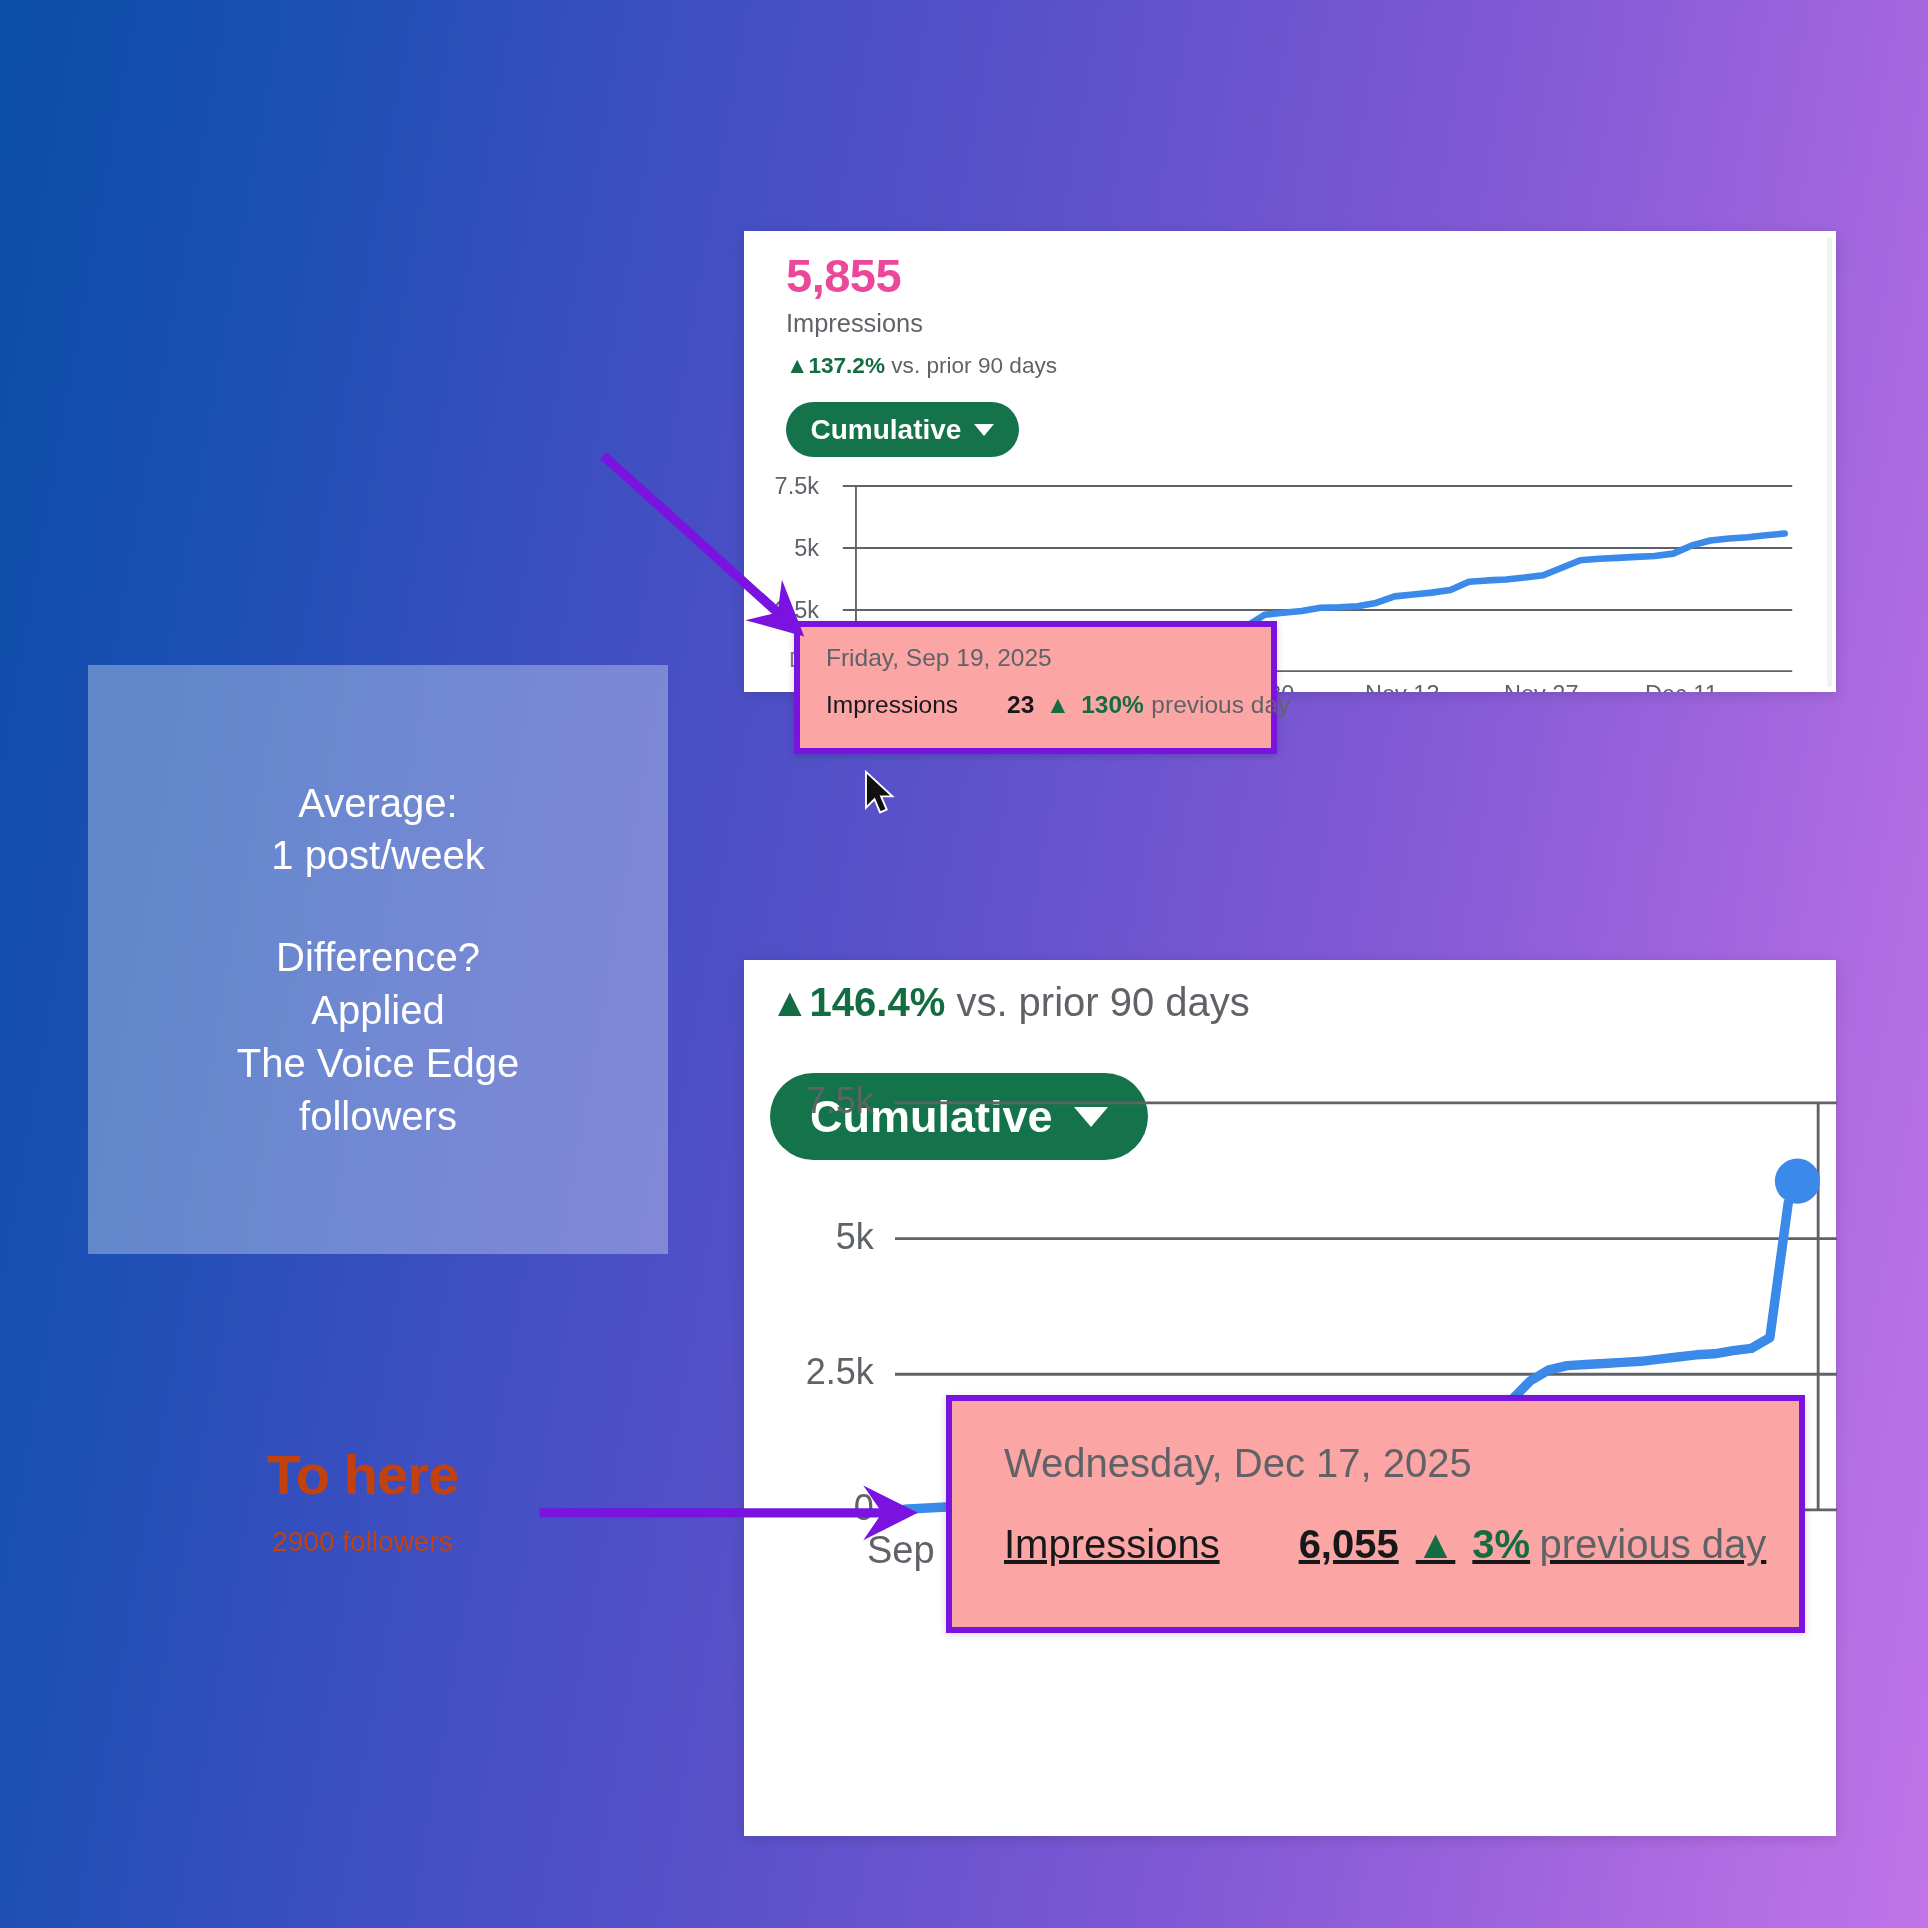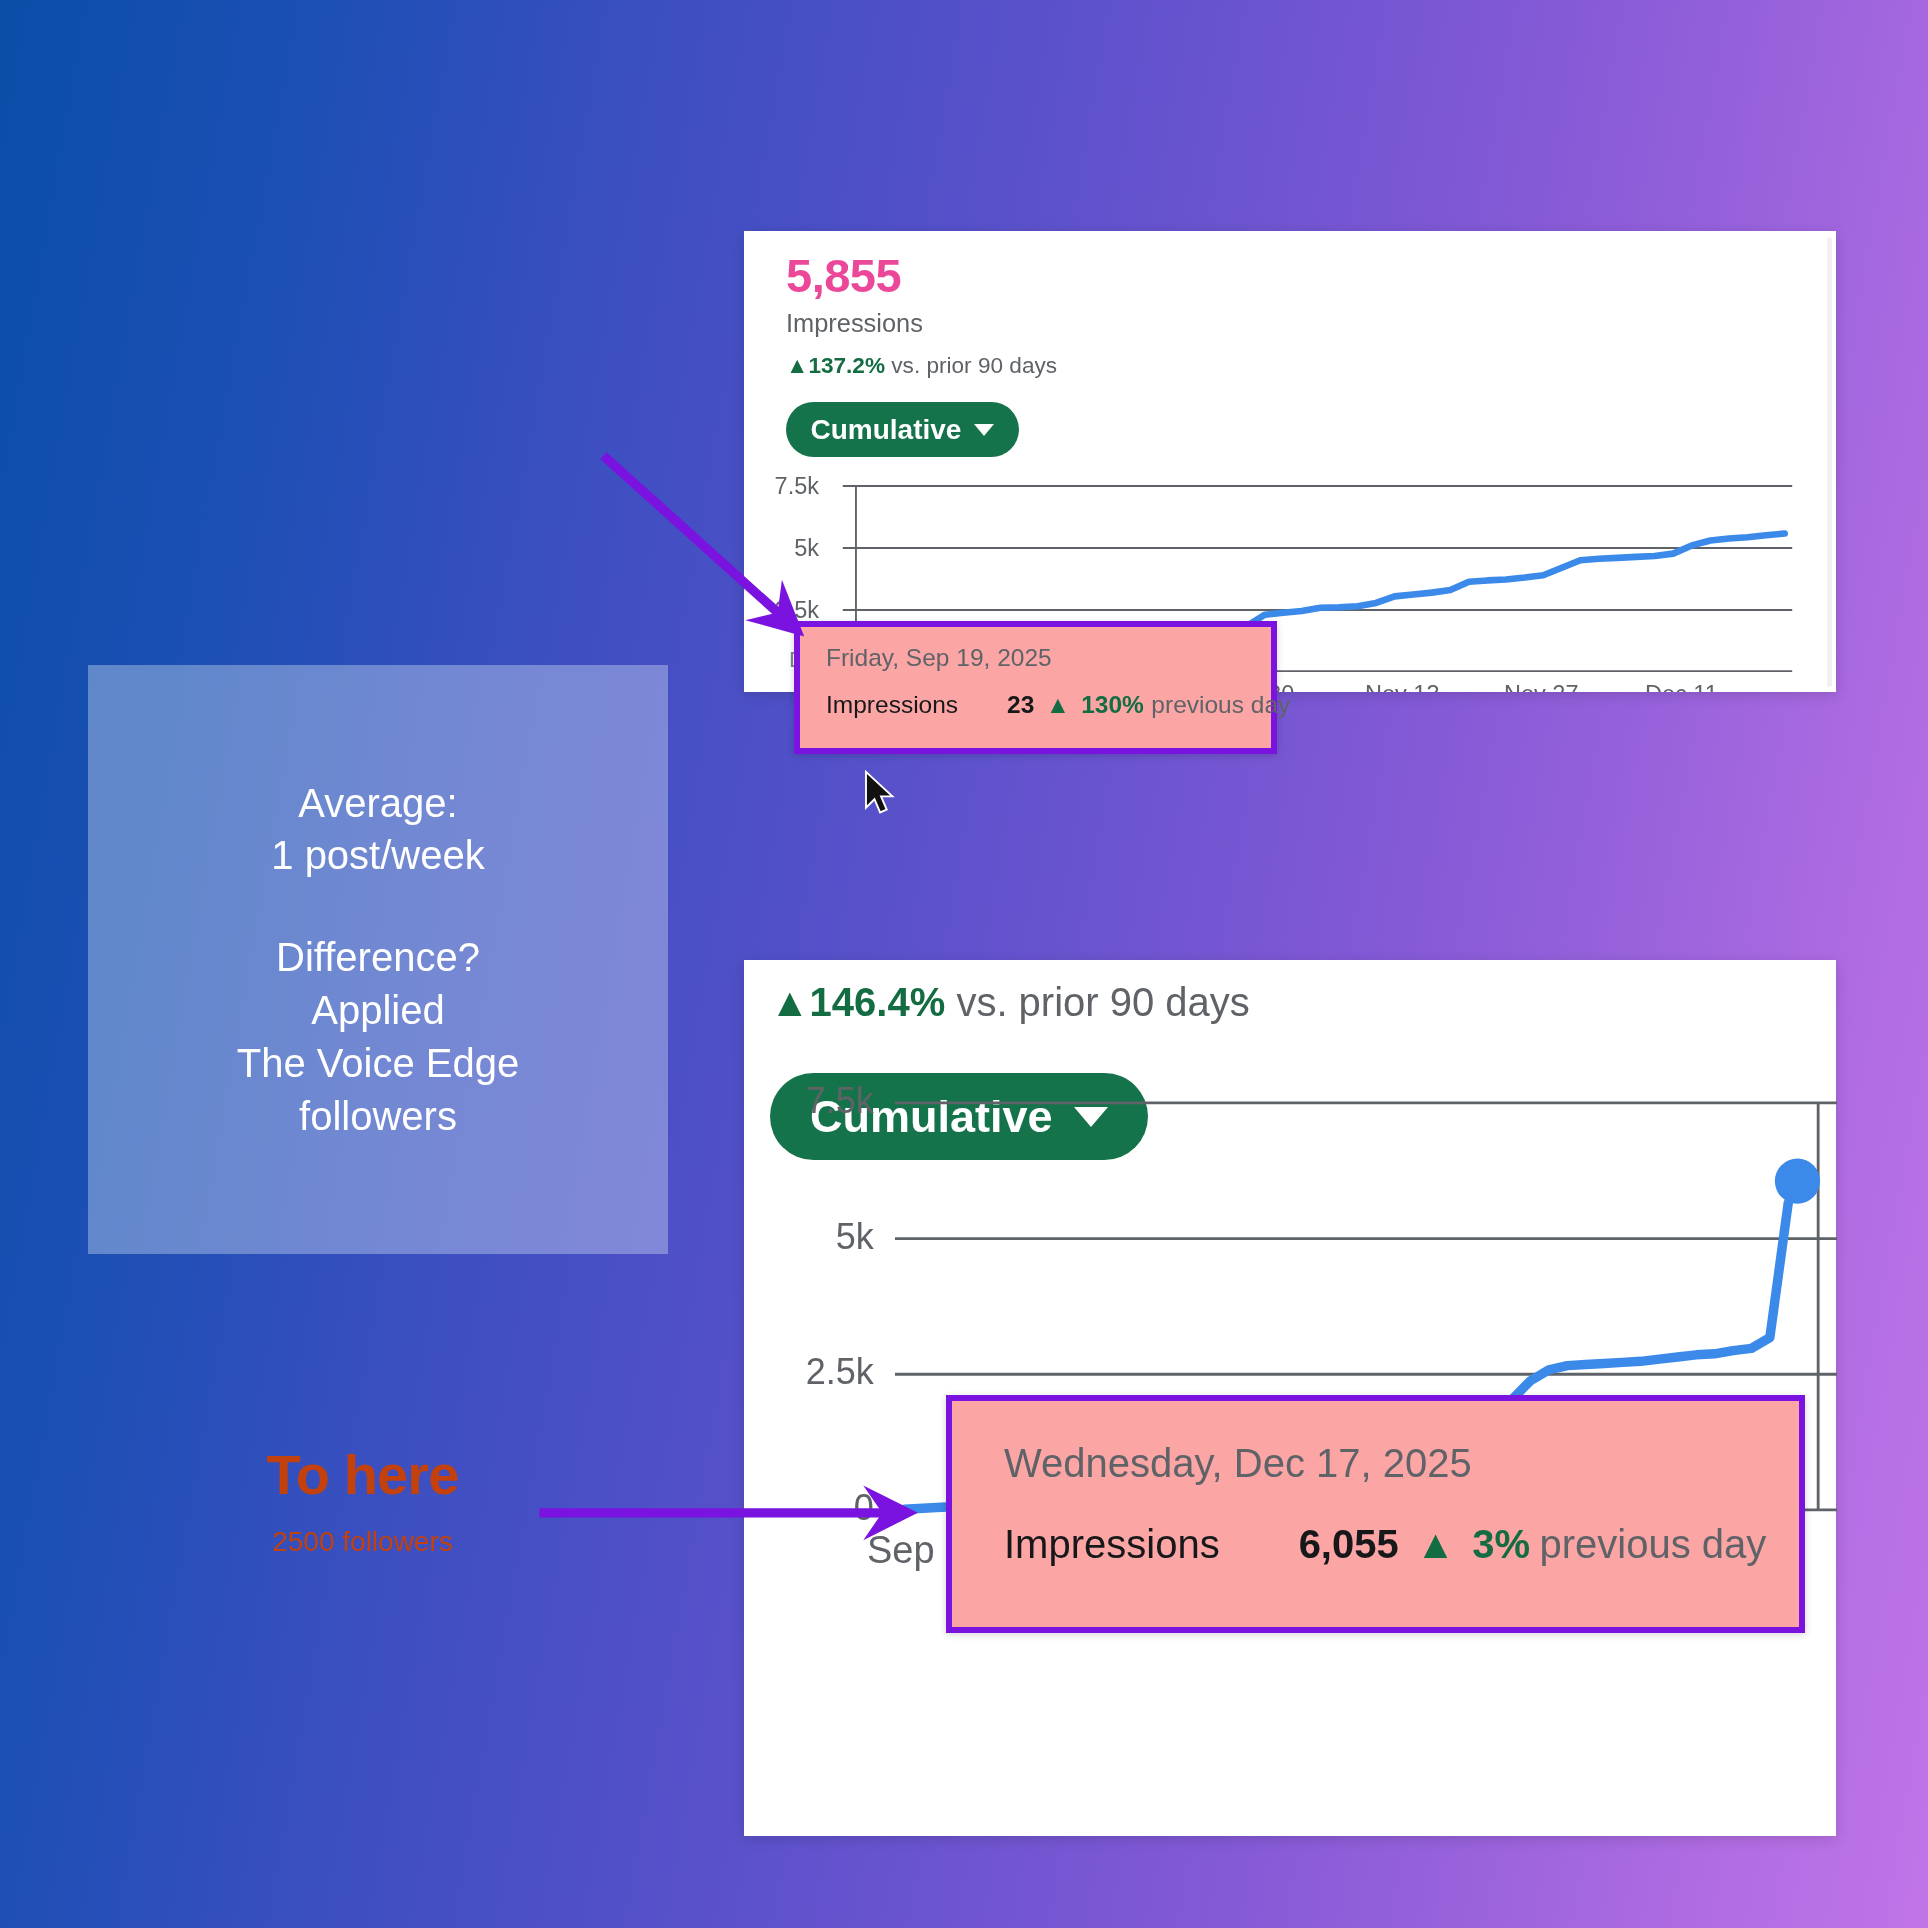--- a/index.html
+++ b/index.html
@@ -70,21 +70,21 @@
   #top-tooltip{left:794px;top:621px;width:471px;height:121px;}
   #top-tooltip .date{position:absolute;left:26px;top:17px;font-size:24.5px;color:#5f6368;}
   #top-tooltip .row{position:absolute;left:26px;top:64px;font-size:24.5px;color:#17181a;white-space:nowrap;}
   #top-tooltip .metric{font-weight:400;}
   #top-tooltip .num{font-weight:bold;margin-left:49px;}
   #top-tooltip .pct{color:#146c43;font-weight:bold;margin-left:11.3px;}
   #top-tooltip .prev{color:#5f6368;margin-left:7.5px;}
 
   #bottom-tooltip{left:946px;top:1395px;width:847px;height:226px;}
   #bottom-tooltip .date{position:absolute;left:52px;top:40px;font-size:40px;color:#5f6368;}
-  #bottom-tooltip .row{position:absolute;left:52px;top:121px;font-size:40px;color:#17181a;white-space:nowrap;}
+  #bottom-tooltip .row{position:absolute;left:52px;top:121px;font-size:40px;color:#17181a;white-space:nowrap;text-decoration:underline;}
   #bottom-tooltip .num{font-weight:bold;margin-left:79px;}
   #bottom-tooltip .pct{color:#146c43;font-weight:bold;margin-left:17px;}
   #bottom-tooltip .prev{color:#5f6368;margin-left:9.4px;}
 
   
   #b-delta{position:absolute;left:26px;top:20px;font-size:40px;color:#5f6368;white-space:nowrap;}
   #b-delta .up{color:#146c43;font-weight:bold;}
   #b-cumulative-btn{
     position:absolute;left:26px;top:113px;height:87px;padding:0 40px;
     background:#14734a;border-radius:45px;color:#fff;font-size:45px;font-weight:bold;
@@ -106,21 +106,21 @@
     <div class="ln">1 post/week</div>
     <div class="gap"></div>
     <div class="ln">Difference?</div>
     <div class="ln">Applied</div>
     <div class="ln">The Voice Edge</div>
     <div class="ln">followers</div>
   </div>
 
   <div id="to-here-block">
     <div id="to-here-title">To here</div>
-    <div id="to-here-sub">2500 followers</div>
+    <div id="to-here-sub">2900 followers</div>
   </div>
 
   <div class="card" id="top-card">
     <div id="top-card-inner">
 
       <div id="kpi-value">5,855</div>
       <div id="kpi-label">Impressions</div>
       <div id="kpi-delta">
         <span class="up">▲</span><span class="up">137.2%</span>
         <span>vs. prior 90 days</span>

